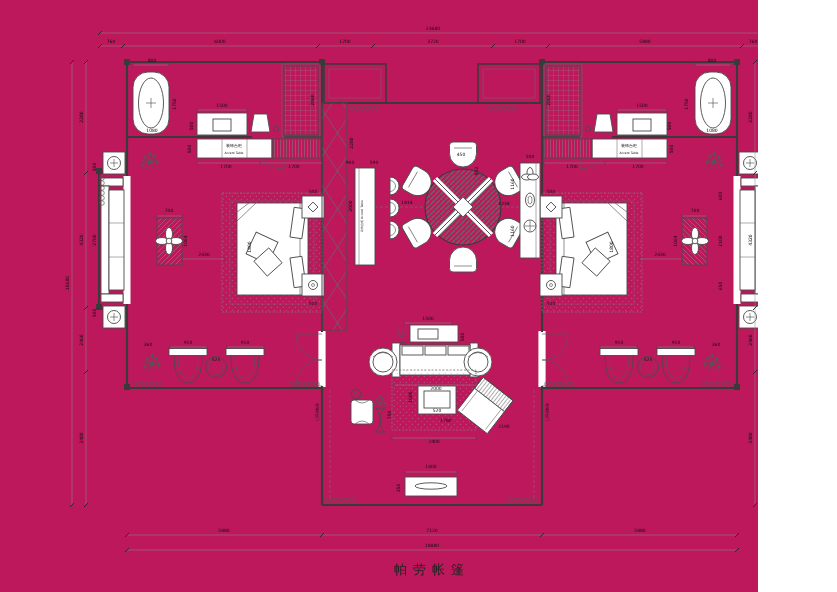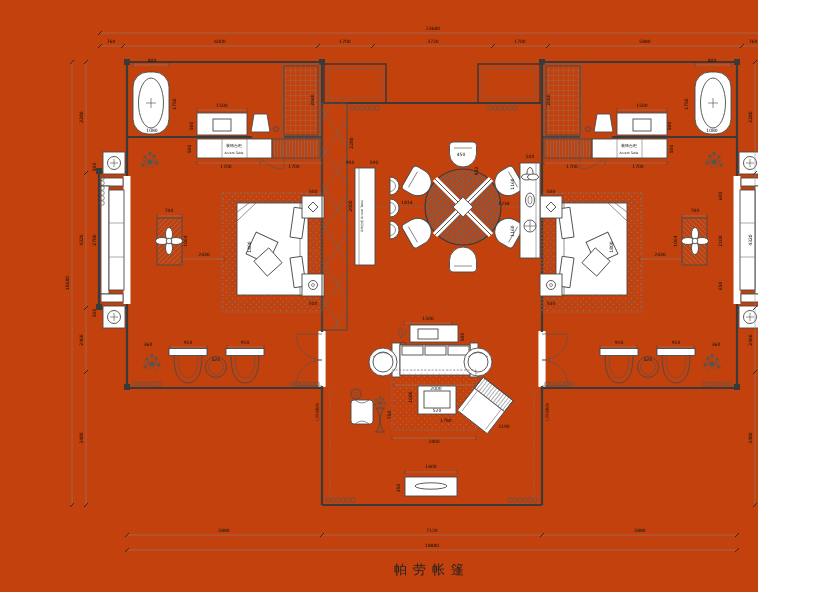--- a/index.html
+++ b/index.html
@@ -1,16 +1,16 @@
 <!DOCTYPE html>
 <html><head>
 <meta charset="utf-8">
 <style>
   html,body{margin:0;padding:0;background:#fff;}
-  .sheet{position:relative;width:758px;height:592px;background:#c2410c;overflow:hidden;
+  .sheet{position:relative;width:758px;height:592px;background:#be185d;overflow:hidden;
          font-family:"DejaVu Sans",sans-serif;}
   svg{display:block;}
   .w{stroke:#3a3a3a;stroke-width:2.2;fill:none;}
   .w2{stroke:#3a3a3a;stroke-width:1.5;fill:none;}
   .f{stroke:#4a4a4a;stroke-width:.9;fill:#fff;}
   .fn{stroke:#4a4a4a;stroke-width:.9;fill:none;}
   .fn3{stroke:#555;stroke-width:.65;fill:none;}
   .t{stroke:#666;stroke-width:.55;fill:none;}
   .gap{fill:#fff;stroke:none;}
   .pillar{fill:#3a3a3a;stroke:none;}

